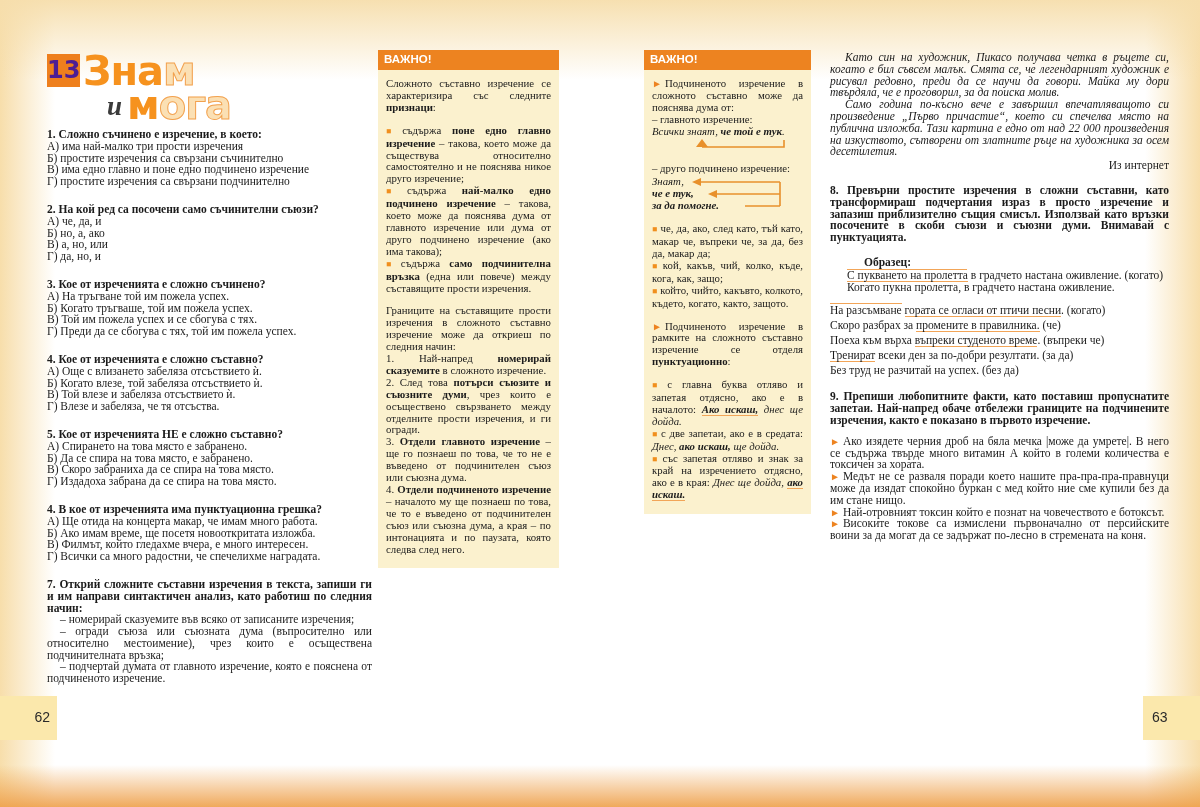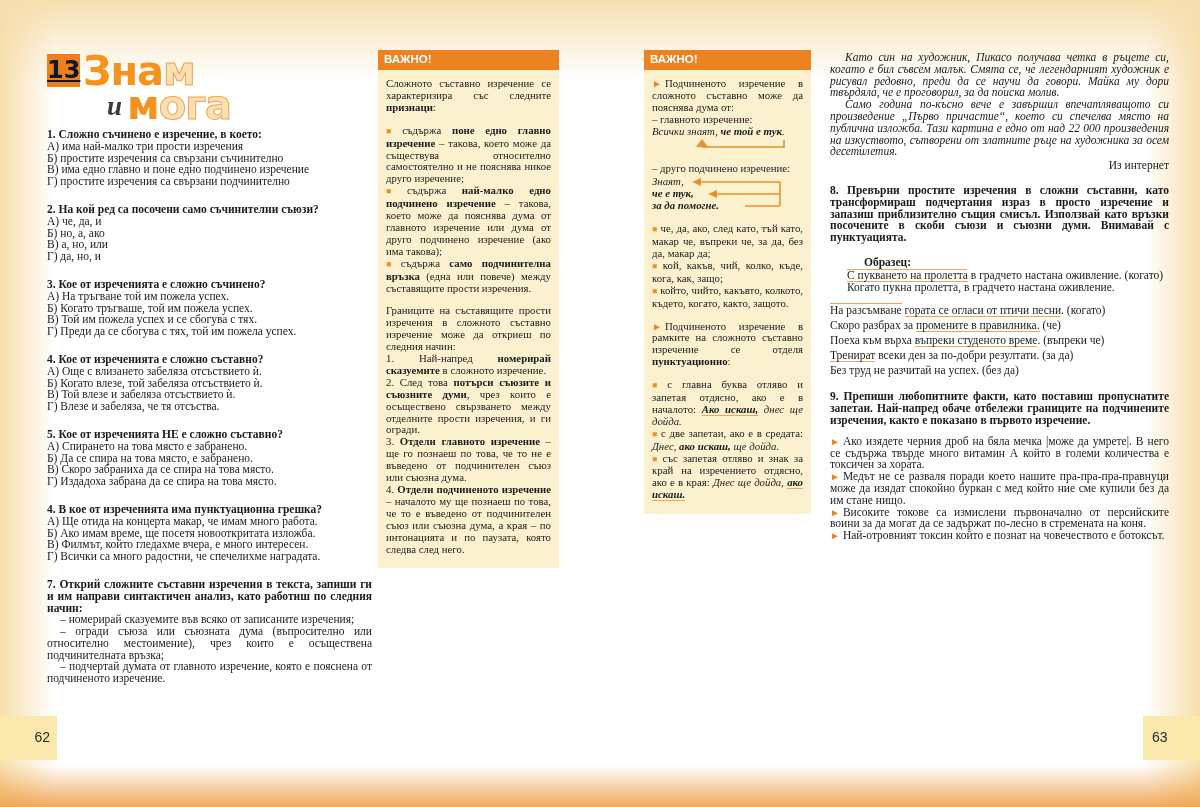--- a/index.html
+++ b/index.html
@@ -17,22 +17,22 @@
   }
   p{margin:0;}
   .b{font-weight:bold;}
   .i{font-style:italic;}
   .u{border-bottom:1.5px solid #F2A558;}
   .ov{border-top:1.5px solid #F2A558;}
 
   
   .logo{position:absolute;left:47px;top:54px;font-family:"DejaVu Sans",sans-serif;font-weight:bold;}
   .logo-row1{height:38px;white-space:nowrap;}
-  .logo-badge{display:inline-block;width:33px;height:33px;background:#EE7F1D;color:#0f172a;
-    font-size:24px;line-height:33px;text-align:center;vertical-align:top;margin-right:3px;text-decoration:underline;}
+  .logo-badge{display:inline-block;width:33px;height:33px;background:#EE7F1D;color:#4c1d95;
+    font-size:24px;line-height:33px;text-align:center;vertical-align:top;margin-right:3px;}
   .lg{font-size:40px;line-height:34px;letter-spacing:-1px;vertical-align:top;}
   .lg-solid{color:#F6921E;}
   .lg-pale{color:#FBE0B4;-webkit-text-stroke:1px #F2A14E;}
   .logo-row2{margin:-4px 0 0 60px;white-space:nowrap;}
   .logo-i{font-family:"Liberation Serif",serif;font-style:italic;font-weight:bold;
     font-size:27px;color:#3b3b3b;vertical-align:top;line-height:36px;margin-right:5px;}
 
   
   .col-ex{position:absolute;left:47px;top:129px;width:325px;text-align:justify;}
   .exercise{margin:0 0 16px 0;}
@@ -60,21 +60,21 @@
   .read-p{text-indent:15px;font-style:italic;}
   .source{text-align:right;margin-top:2px;}
   .rtitle{font-weight:bold;margin-top:13px;}
   .obrazec-block{margin-top:13px;}
   .model-p{text-indent:17px;}
   .u-ext{display:inline-block;font-weight:bold;border-bottom:1.5px solid #F2A558;padding-right:56px;}
   .ex8-items{margin-top:10px;line-height:15px;text-align:left;}
   .ex9-items{margin-top:9px;}
 
   
-  .pageno{position:absolute;top:716px;width:57px;height:44px;background:#FBE8AC;
+  .pageno{position:absolute;top:696px;width:57px;height:44px;background:#FBE8AC;
     font-family:"Liberation Sans",sans-serif;font-size:14px;color:#2a2a2a;
     display:flex;align-items:center;}
   .pageno-left{left:0;justify-content:flex-end;padding-right:7px;box-sizing:border-box;}
   .pageno-right{left:1143px;justify-content:flex-start;padding-left:9px;box-sizing:border-box;}
 </style>
 </head>
 <body>
 
 <div class="canvas">
 
@@ -288,23 +288,23 @@
     </div>
 
     <p class="rtitle">9. Препиши любопитните факти, като поставиш пропуснатите запетаи. Най-напред обаче отбележи границите на подчинените изречения, както е показано в първото изречение.</p>
 
     <div class="ex9-items">
 
         <p class="ex9-item"><span class="arr">►</span><span>Ако изядете черния дроб на бяла мечка |може да умрете|. В него се съдържа твърде много витамин А който в големи количества е токсичен за хората.</span></p>
 
         <p class="ex9-item"><span class="arr">►</span><span>Медът не се разваля поради което нашите пра-пра-пра-правнуци може да изядат спокойно буркан с мед който ние сме купили без да им стане нищо.</span></p>
 
+        <p class="ex9-item"><span class="arr">►</span><span>Най-отровният токсин който е познат на човечеството е ботоксът.</span></p>
+
         <p class="ex9-item"><span class="arr">►</span><span>Високите токове са измислени първоначално от персийските воини за да могат да се задържат по-лесно в стремената на коня.</span></p>
-
-        <p class="ex9-item"><span class="arr">►</span><span>Най-отровният токсин който е познат на човечеството е ботоксът.</span></p>
 
     </div>
   </div>
 
   <div class="pageno pageno-left">62</div>
   <div class="pageno pageno-right">63</div>
 
 </div>
 
 </body></html>

